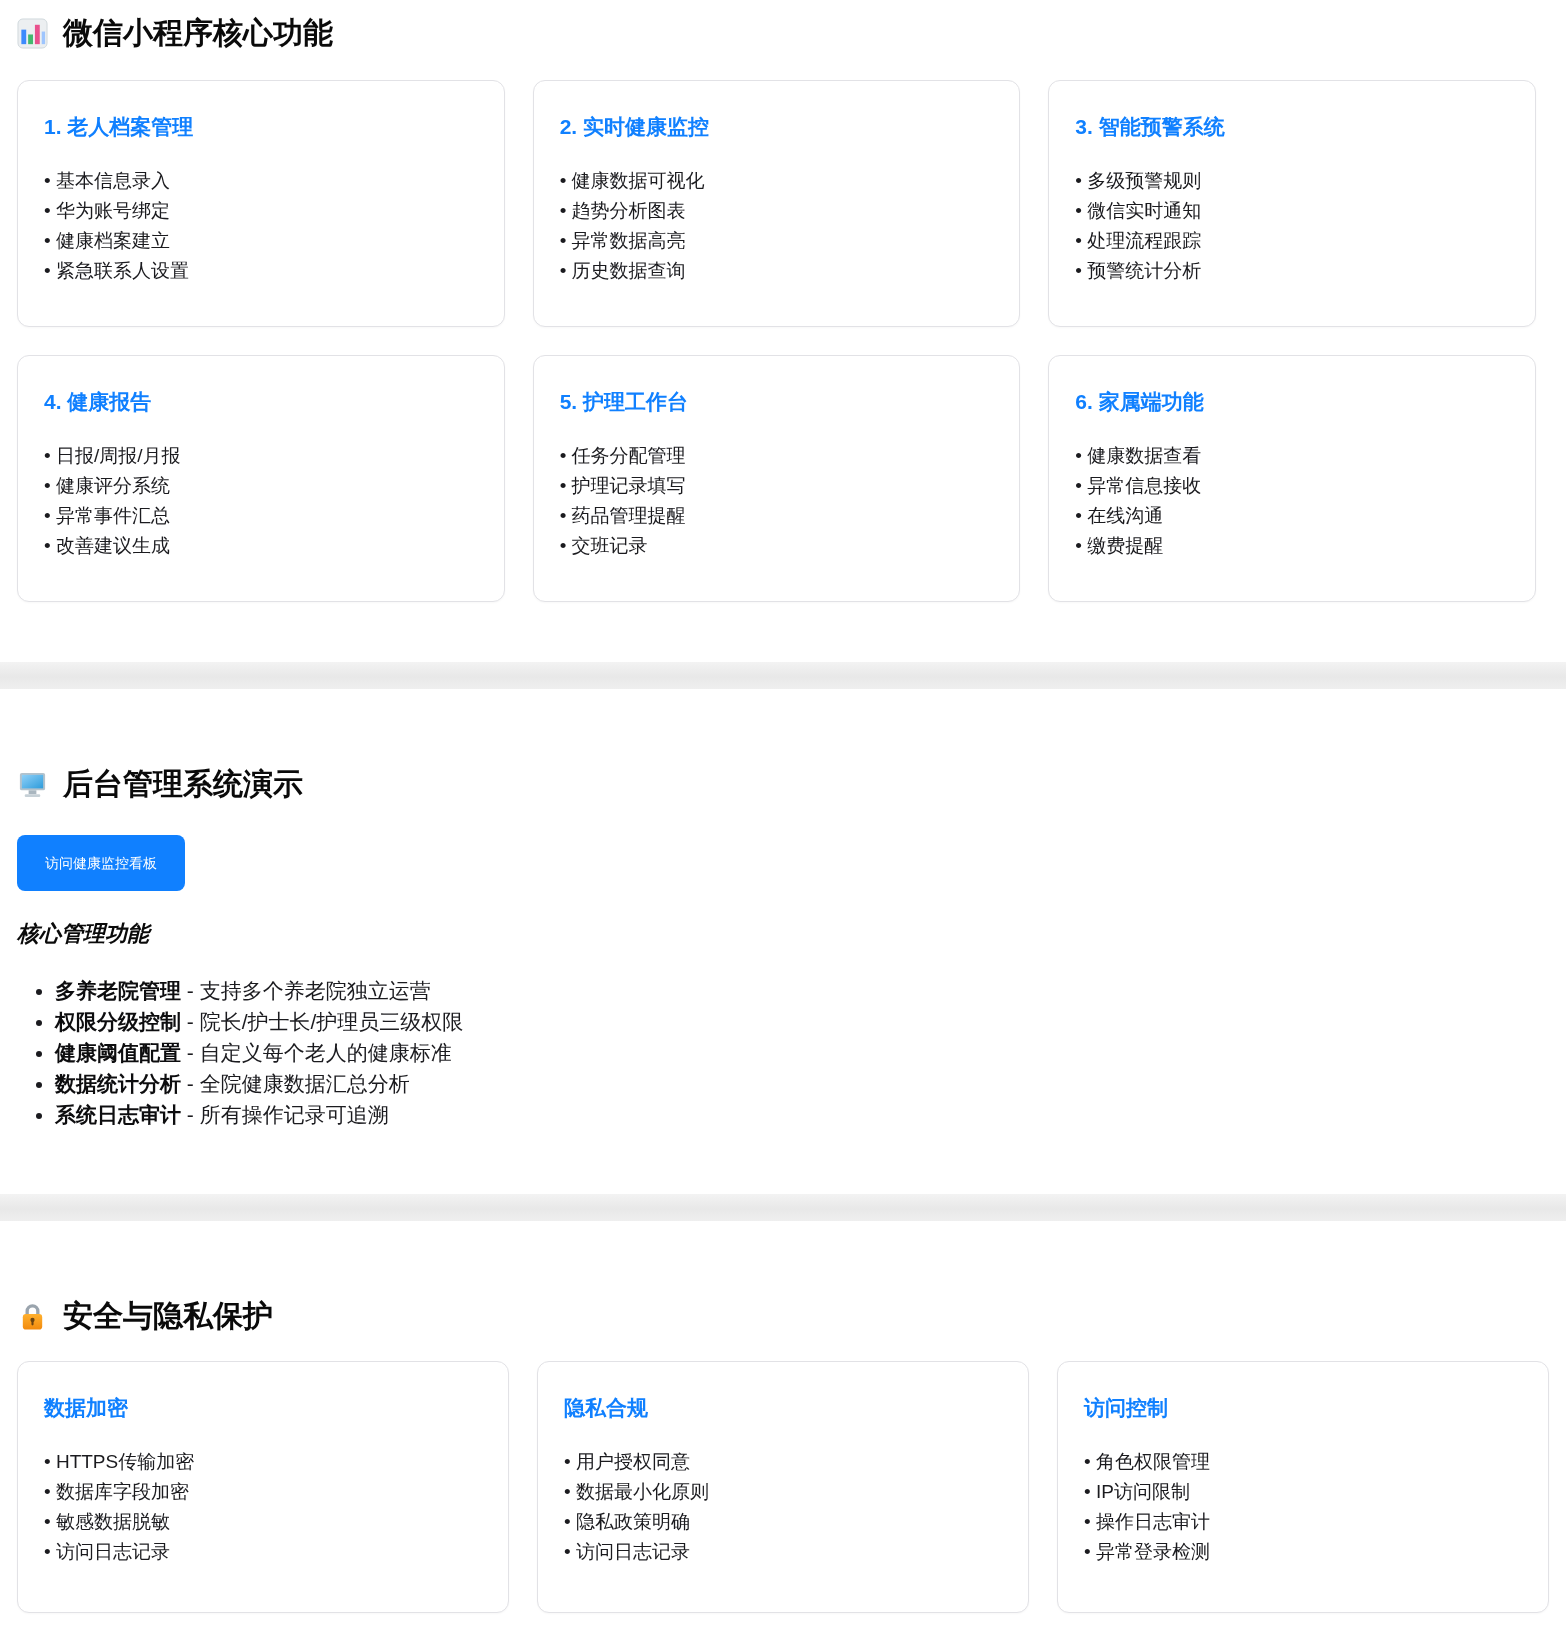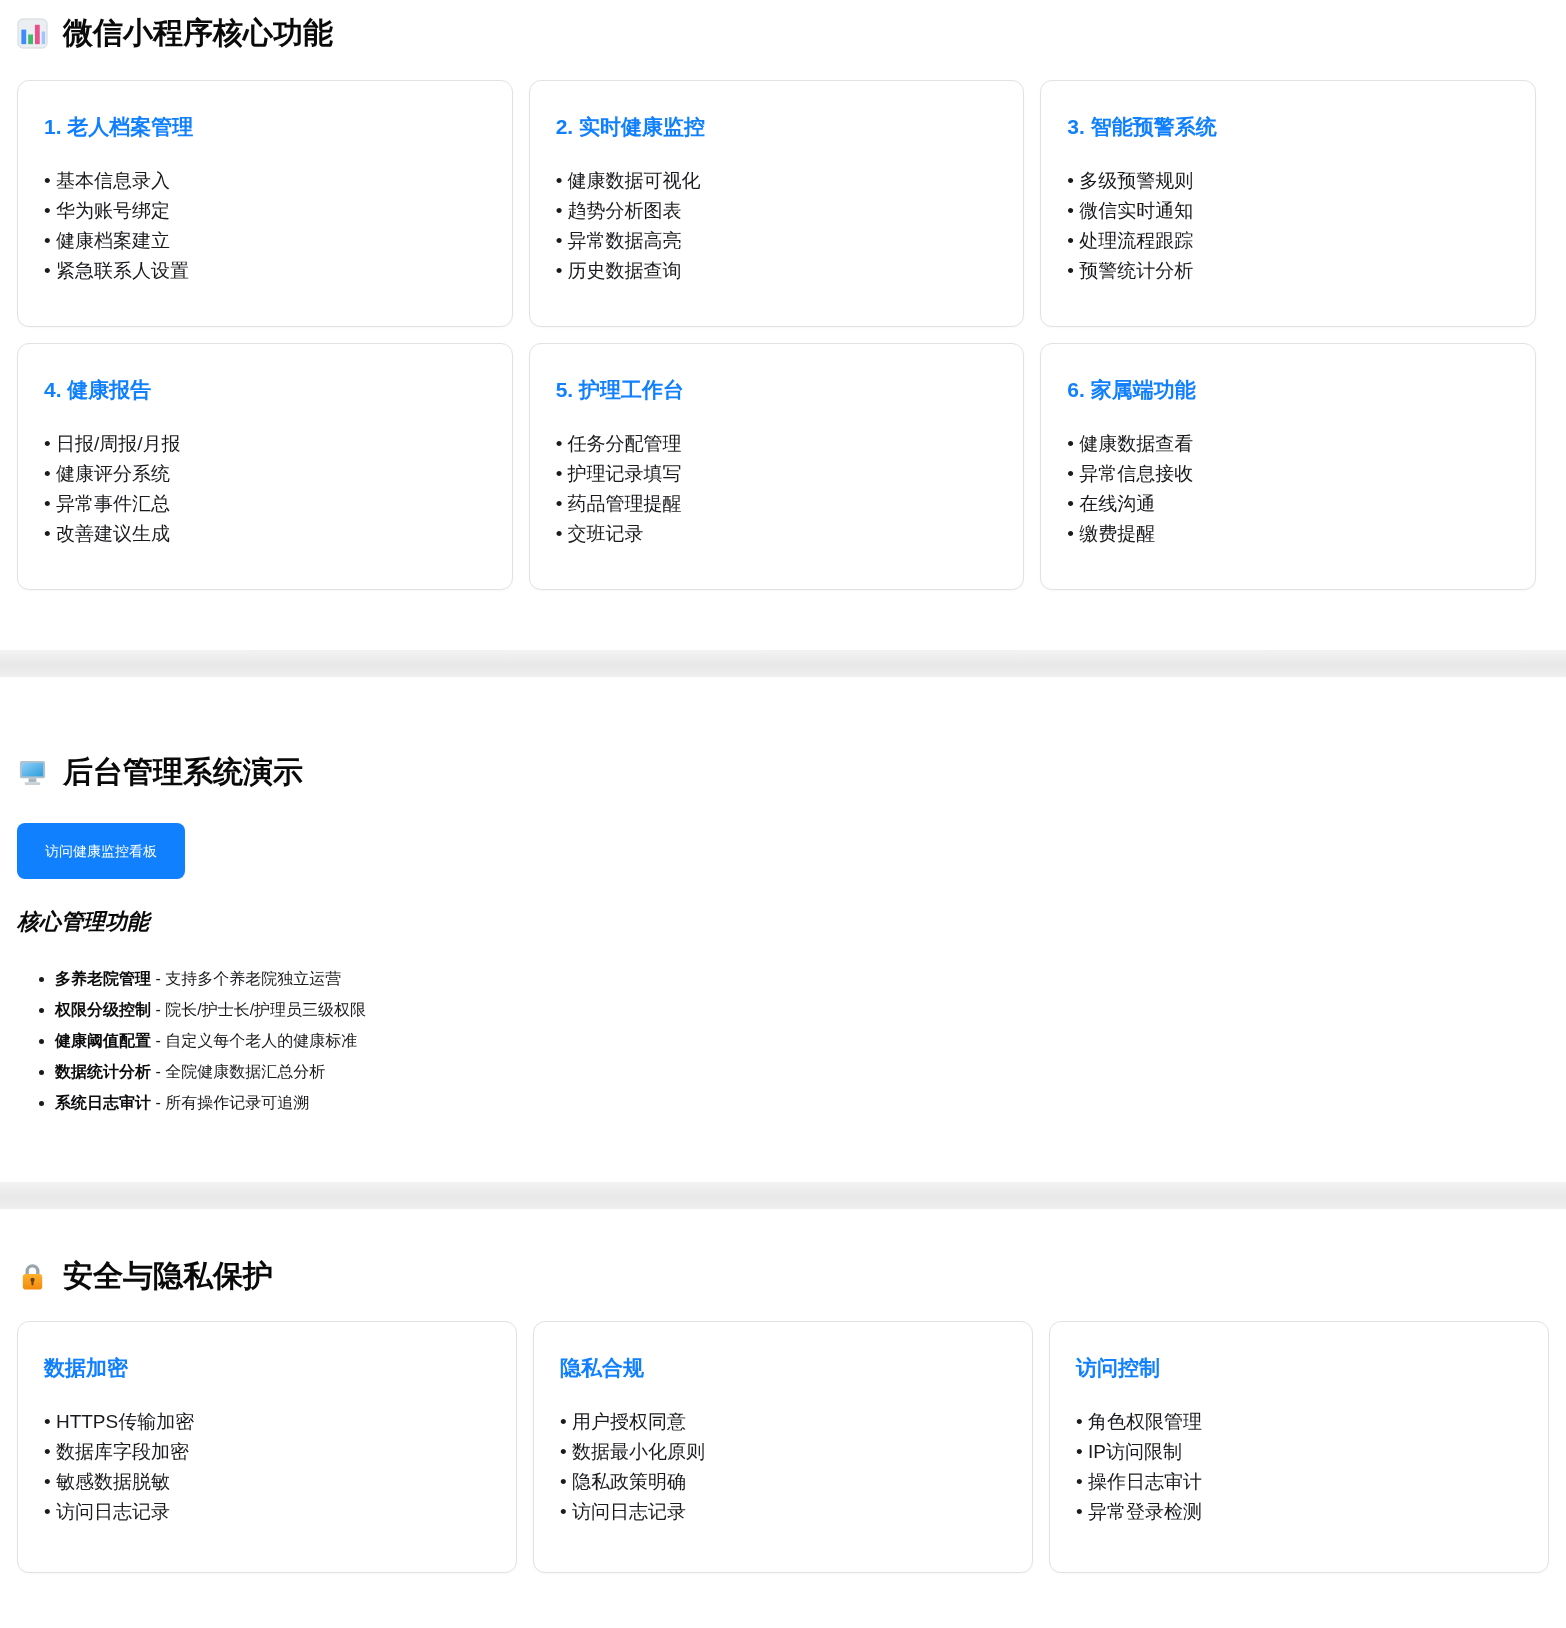--- a/index.html
+++ b/index.html
@@ -6,21 +6,21 @@
   html, body { margin: 0; padding: 0; }
   body {
     width: 1566px;
     background: #ffffff;
     font-family: "Liberation Sans", "DejaVu Sans", sans-serif;
     color: #151517;
   }
   .panel { background: #ffffff; }
   .panel-1 { padding: 14px 30px 60px 17px; }
   .panel-2 { padding: 76px 17px 64px 17px; }
-  .panel-3 { padding: 48px 17px 13px 17px; }
+  .panel-3 { padding: 76px 17px 13px 17px; }
 
   .divider {
     height: 27px;
     background: linear-gradient(180deg, #f3f3f3 0%, #e8e8e8 55%, #efefef 100%);
   }
 
   .sec-title {
     display: flex;
     align-items: center;
     gap: 15px;
@@ -32,21 +32,21 @@
   }
   .panel-2 .sec-title, .panel-3 .sec-title { margin-bottom: 0; }
   .panel-3 .sec-title { margin-bottom: 26px; }
 
   .sec-icon { width: 31px; height: 31px; display: inline-flex; flex: 0 0 auto; }
   .sec-icon svg { width: 100%; height: 100%; }
 
   .grid {
     display: grid;
     grid-template-columns: repeat(3, 1fr);
-    gap: 16px;
+    gap: 28px;
   }
 
   .card {
     background: #ffffff;
     border: 1px solid #e2e2e6;
     border-radius: 12px;
     padding: 32px 26px 40px 26px;
     min-height: 247px;
     box-shadow: 0 1px 2px rgba(0,0,0,0.03);
   }
@@ -90,21 +90,21 @@
     font-size: 22px;
     font-weight: 700;
     color: #0a0a0a;
     font-style: italic;
   }
 
   .feature-list {
     list-style: disc;
     margin: 0;
     padding-left: 38px;
-    font-size: 16px;
+    font-size: 21px;
     line-height: 31px;
     color: #1b1b1f;
   }
   .feature-list li strong { font-weight: 700; color: #0d0d0f; }
 </style>
 </head>
 <body>
 
 <section class="panel panel-1">
   <h2 class="sec-title">

